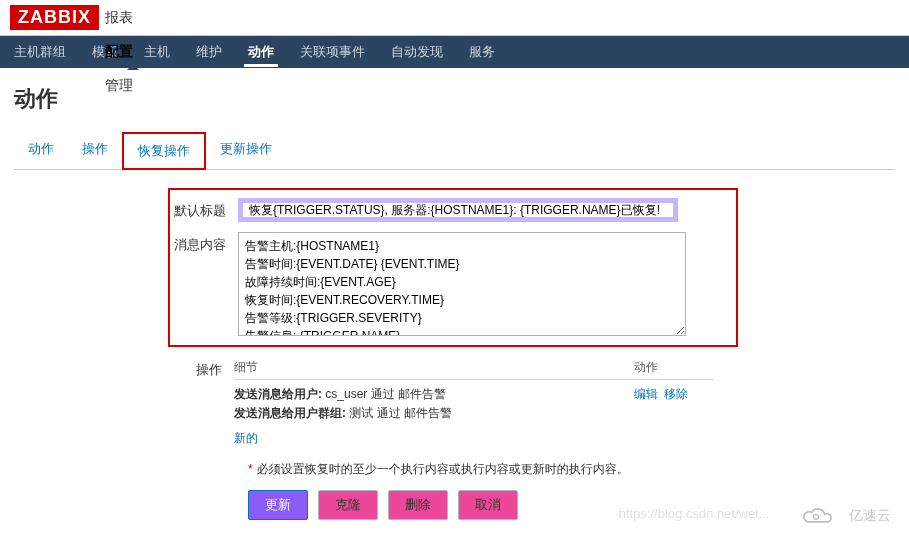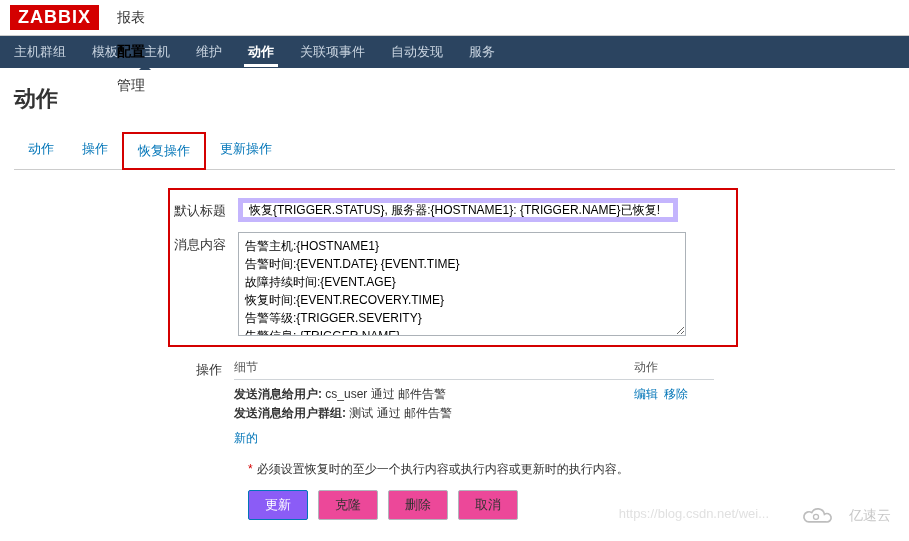--- a/index.html
+++ b/index.html
@@ -1,18 +1,18 @@
 <!DOCTYPE html>
 <html><head>
   <meta charset="utf-8">
   <style>
     * { margin: 0; padding: 0; box-sizing: border-box; }
     body { font-family: Arial, "Microsoft YaHei", sans-serif; font-size: 13px; color: #1f2c33; background: #fff; }
     .top-nav { display: flex; align-items: center; height: 36px; background: #fff; padding: 0 10px; border-bottom: 1px solid #ccc; }
-    .logo { background: #d40000; color: #fff; font-weight: bold; font-size: 18px; padding: 2px 8px; letter-spacing: 1px; margin-right: 18px; font-family: Arial; }
+    .logo { background: #d40000; color: #fff; font-weight: bold; font-size: 18px; padding: 2px 8px; letter-spacing: 1px; margin-right: 6px; font-family: Arial; }
     .top-nav-item { color: #333; margin-right: 22px; cursor: pointer; font-size: 14px; position: relative; padding: 8px 0; }
     .top-nav-item.active { color: #000; font-weight: bold; }
     .top-nav-item.active::after { content: ''; position: absolute; bottom: -1px; left: 50%; transform: translateX(-50%); width: 0; height: 0; border-left: 6px solid transparent; border-right: 6px solid transparent; border-bottom: 6px solid #2b4460; }
     .sub-nav { display: flex; align-items: center; height: 32px; background: #2b4460; padding: 0 10px; }
     .sub-nav-item { color: #c9d4e0; margin-right: 18px; cursor: pointer; font-size: 13px; padding: 6px 4px; }
     .sub-nav-item.active { color: #fff; font-weight: bold; border-bottom: 3px solid #fff; padding-bottom: 3px; }
     .page-header { font-size: 22px; color: #333; padding: 16px 14px 18px; }
     .tabs { display: flex; border-bottom: 1px solid #ccc; margin: 0 14px; }
     .tab { padding: 8px 14px; color: #0275b8; cursor: pointer; font-size: 13px; }
     .tab.boxed { border: 2px solid #d40000; margin-bottom: -1px; }

